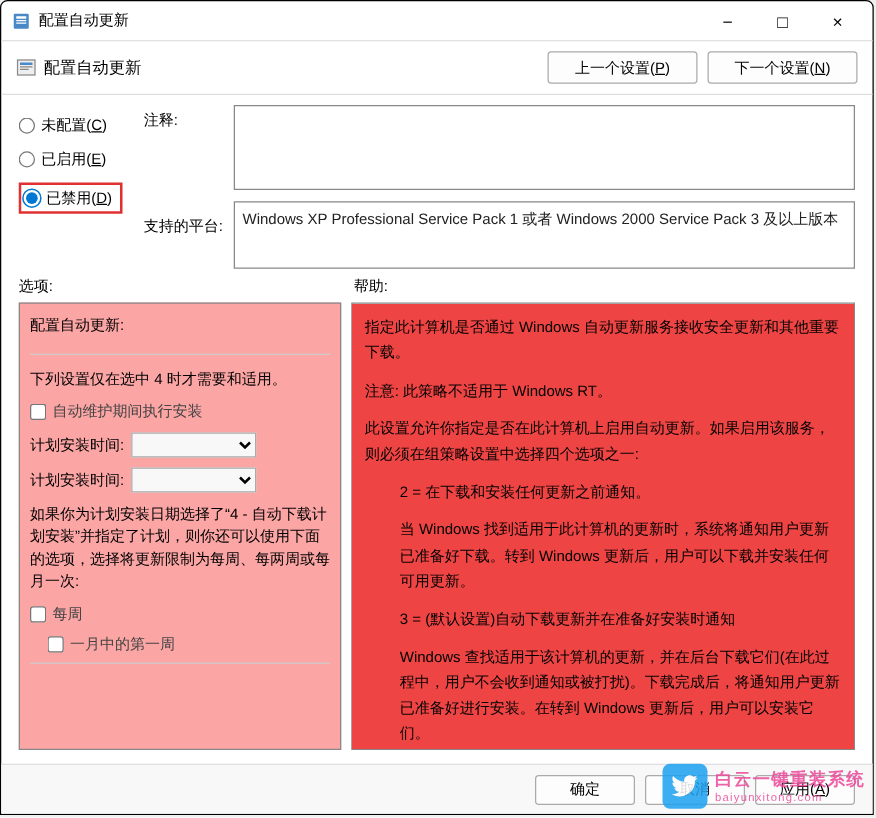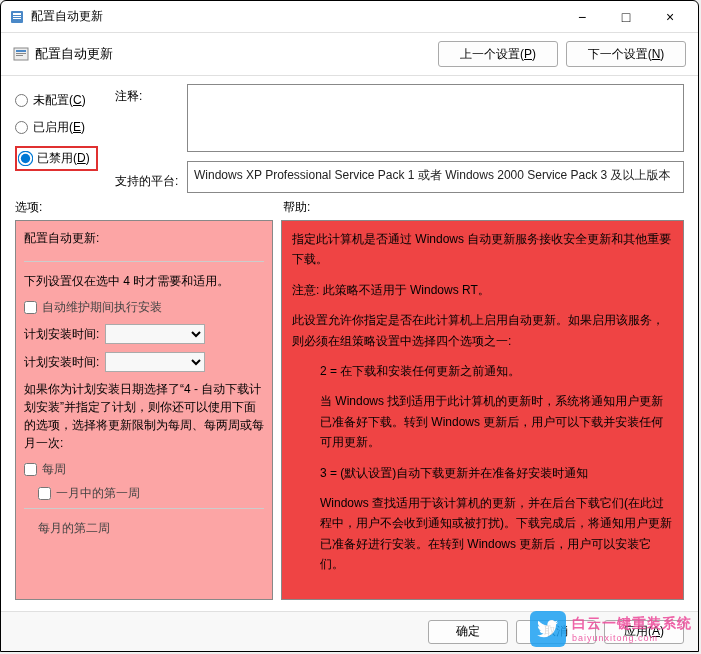--- a/index.html
+++ b/index.html
@@ -19,21 +19,21 @@
 .top-section { display: flex; padding: 8px 14px 0 14px; }
 .radio-col { width: 100px; padding-top: 8px; }
 .radio-item { display: flex; align-items: center; margin-bottom: 10px; font-size: 12px; }
 .radio-item input { margin-right: 5px; }
 .radio-highlight { border: 2px solid #e03030; padding: 2px 6px 2px 2px; display: inline-flex; align-items: center; }
 .radio-highlight input { accent-color: #0078d4; transform: scale(1.2); }
 .labels-col { width: 72px; padding-top: 4px; }
 .labels-col .lbl { margin-bottom: 68px; font-size: 12px; }
 .fields-col { flex: 1; }
 .textarea { width: 100%; height: 68px; border: 1px solid #888; resize: none; font-size: 12px; padding: 2px; margin-bottom: 6px; background: #fff; font-family: inherit; }
-.platform-box { width: 100%; height: 32px; border: 1px solid #888; padding: 4px 6px; font-size: 12px; line-height: 1.5; overflow: hidden; color: #222; background: #fff; }
+.platform-box { width: 100%; height: 54px; border: 1px solid #888; padding: 4px 6px; font-size: 12px; line-height: 1.5; overflow: hidden; color: #222; background: #fff; }
 .section-labels { display: flex; padding: 6px 24px 4px 14px; font-size: 12px; }
 .section-labels .opt-lbl { width: 268px; }
 .columns { display: flex; flex: 1; padding: 0 14px 8px 14px; gap: 8px; min-height: 0; }
 .options-panel { width: 258px; border: 1px solid #888; padding: 8px 8px; overflow-y: scroll; font-size: 12px; line-height: 1.5; position: relative; background: #fca5a5; }
 .options-panel .grp-title { margin-bottom: 14px; }
 .options-panel .hr { border: none; border-top: 1px solid #ccc; margin: 4px 0 10px 0; }
 .options-panel .note-text { margin-bottom: 8px; }
 .options-panel .chk-row { display: flex; align-items: center; margin: 6px 0; color: #444; }
 .options-panel .chk-row input { margin-right: 5px; }
 .options-panel .select-row { margin: 8px 0; display: flex; align-items: center; gap: 6px; }
@@ -145,23 +145,20 @@
         <div class="paragraph">如果你为计划安装日期选择了“4 - 自动下载计划安装”并指定了计划，则你还可以使用下面的选项，选择将更新限制为每周、每两周或每月一次:</div>
         <label class="chk-row">
           <input type="checkbox" style="">
           <span>每周</span>
         </label>
         <label class="chk-row" style="padding-left:14px">
           <input type="checkbox" style="">
           <span>一月中的第一周</span>
         </label>
         <hr class="hr">
-        <label class="chk-row" style="padding-left:14px">
-          <span>每月的第二周</span>
-        </label>
       </div>
 
       <div class="help-panel">
         <p>指定此计算机是否通过 Windows 自动更新服务接收安全更新和其他重要下载。</p>
         <p>注意: 此策略不适用于 Windows RT。</p>
         <p>此设置允许你指定是否在此计算机上启用自动更新。如果启用该服务，则必须在组策略设置中选择四个选项之一:</p>
         <p class="indent">2 = 在下载和安装任何更新之前通知。</p>
         <p class="indent">当 Windows 找到适用于此计算机的更新时，系统将通知用户更新已准备好下载。转到 Windows 更新后，用户可以下载并安装任何可用更新。</p>
         <p class="indent">3 = (默认设置)自动下载更新并在准备好安装时通知</p>
         <p class="indent">Windows 查找适用于该计算机的更新，并在后台下载它们(在此过程中，用户不会收到通知或被打扰)。下载完成后，将通知用户更新已准备好进行安装。在转到 Windows 更新后，用户可以安装它们。</p>

